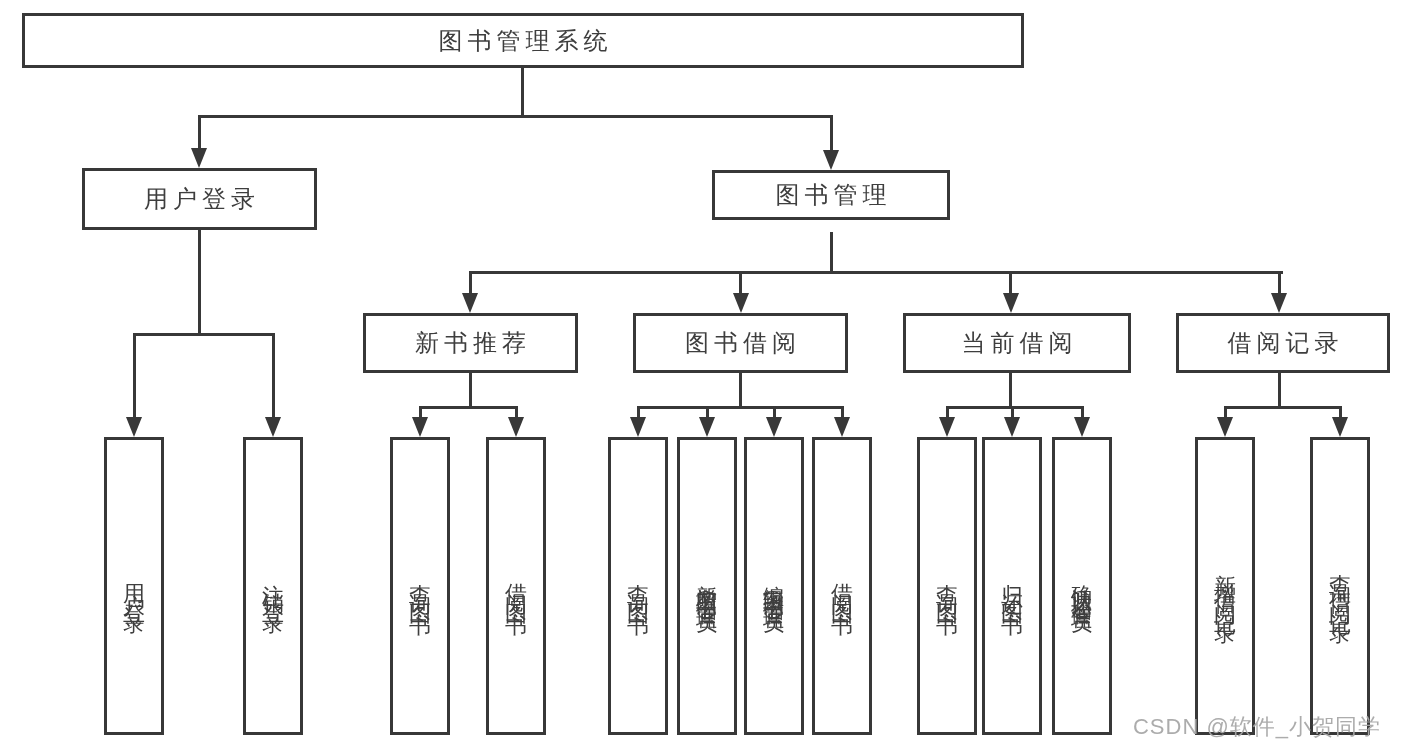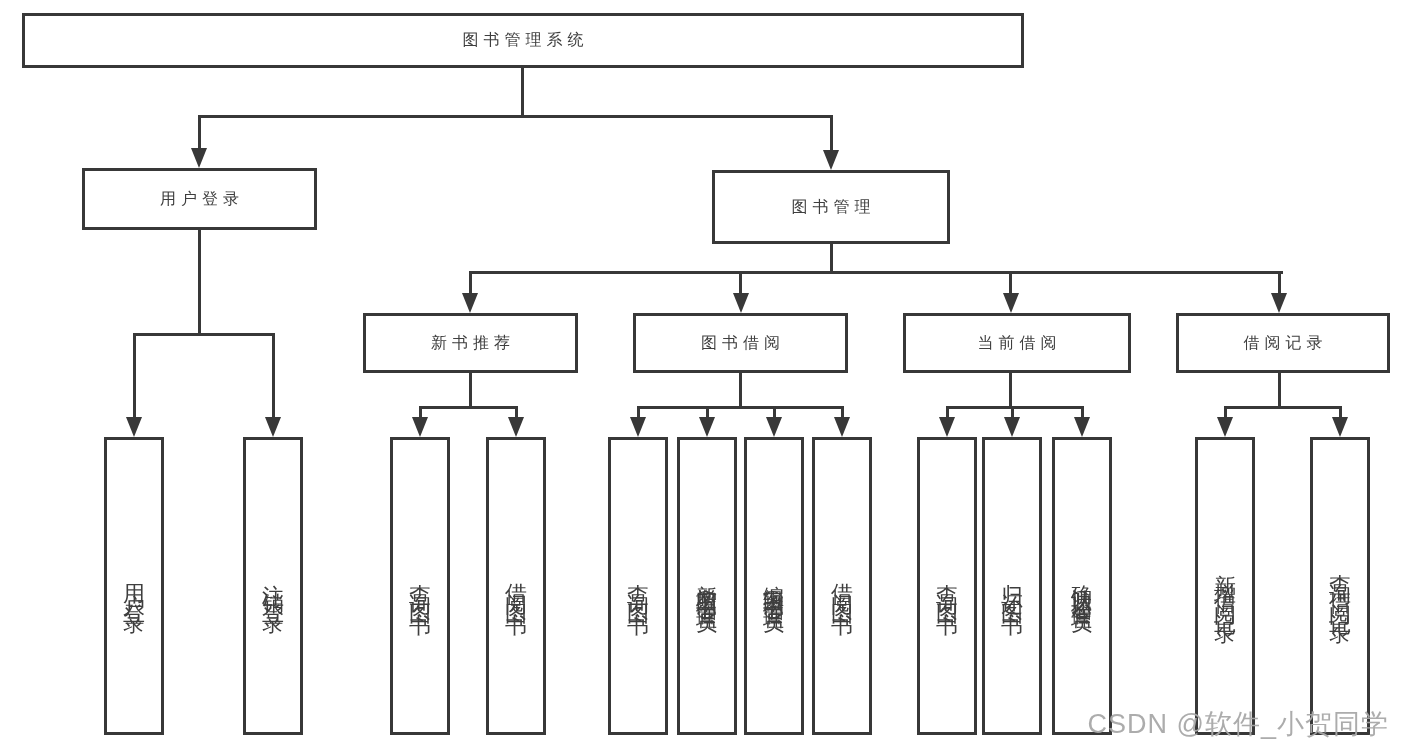--- a/index.html
+++ b/index.html
@@ -5,34 +5,34 @@
   html,body { margin:0; padding:0; background:#ffffff; }
   #canvas {
     position:relative; width:1405px; height:747px; background:#ffffff;
     font-family:"Liberation Sans","DejaVu Sans",sans-serif; overflow:hidden;
   }
   .box {
     position:absolute; box-sizing:border-box; background:#ffffff;
     border:3px solid #383838; display:flex; align-items:center; justify-content:center;
     color:#3e3e3e;
   }
-  .hlabel { font-size:16px; letter-spacing:5px; text-indent:5px; white-space:nowrap; }
+  .hlabel { font-size:24px; letter-spacing:5px; text-indent:5px; white-space:nowrap; }
   .vlabel {
     writing-mode:vertical-rl; text-orientation:mixed;
     font-size:22px; letter-spacing:10px; line-height:1; white-space:nowrap;
   }
   .vlabel.long { font-size:21px; letter-spacing:4px; }
   .line { position:absolute; background:#383838; }
   .ah {
     position:absolute; width:0; height:0;
     border-left:8px solid transparent; border-right:8px solid transparent;
     border-top:20px solid #383838;
   }
   .watermark {
-    position:absolute; right:16px; bottom:5px; font-size:27px;
+    position:absolute; right:24px; bottom:5px; font-size:22px;
     color:rgba(168,168,168,0.95); letter-spacing:1px; white-space:nowrap;
   }
 </style>
 </head>
 <body>
 
 <div id="canvas">
 
   <div class="line" style="left:520.5px;top:68px;width:3px;height:49px"></div>
   <div class="line" style="left:197.5px;top:115px;width:635px;height:3px"></div>
@@ -95,21 +95,21 @@
   <div class="ah" style="left:1332px;top:417px"></div>
 
   <div class="box" style="left:22px;top:13px;width:1002px;height:55px">
     <span class="hlabel">图书管理系统</span>
   </div>
 
   <div class="box" style="left:82px;top:168px;width:235px;height:62px">
     <span class="hlabel">用户登录</span>
   </div>
 
-  <div class="box" style="left:712px;top:170px;width:238px;height:74px">
+  <div class="box" style="left:712px;top:170px;width:238px;height:50px">
     <span class="hlabel">图书管理</span>
   </div>
 
   <div class="box" style="left:633px;top:313px;width:215px;height:60px">
     <span class="hlabel">图书借阅</span>
   </div>
 
   <div class="box" style="left:363px;top:313px;width:215px;height:60px">
     <span class="hlabel">新书推荐</span>
   </div>

